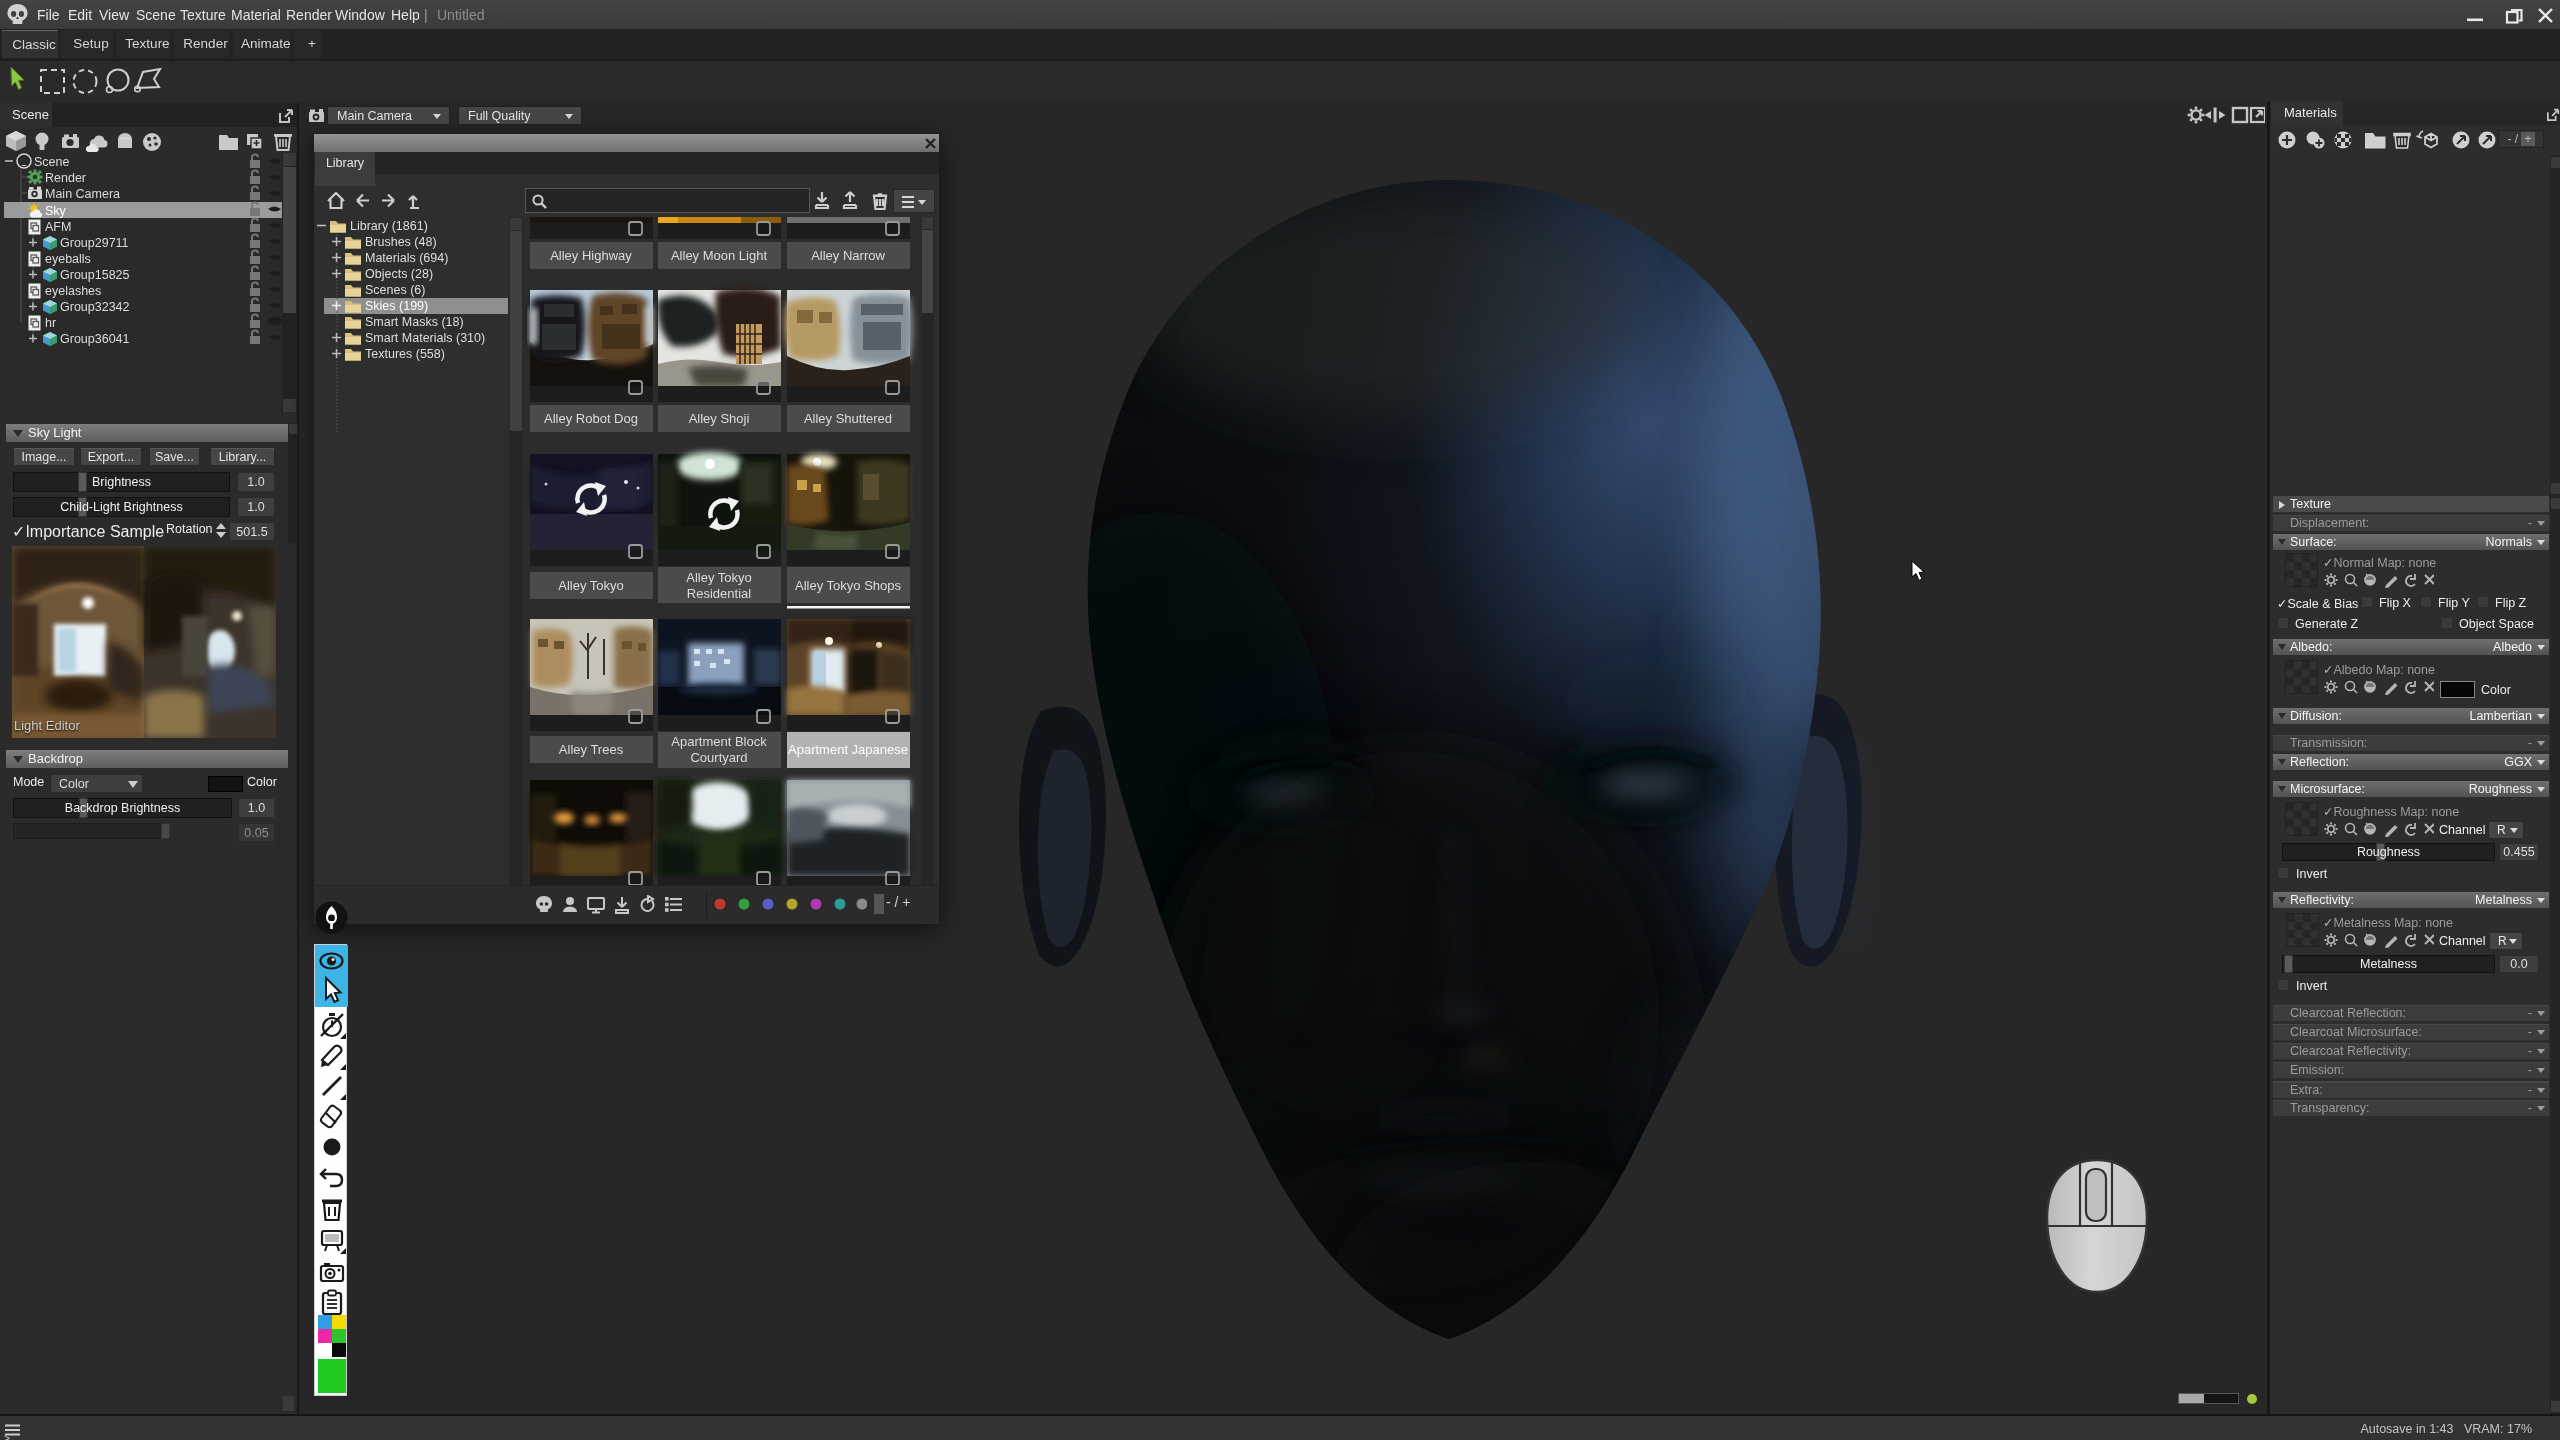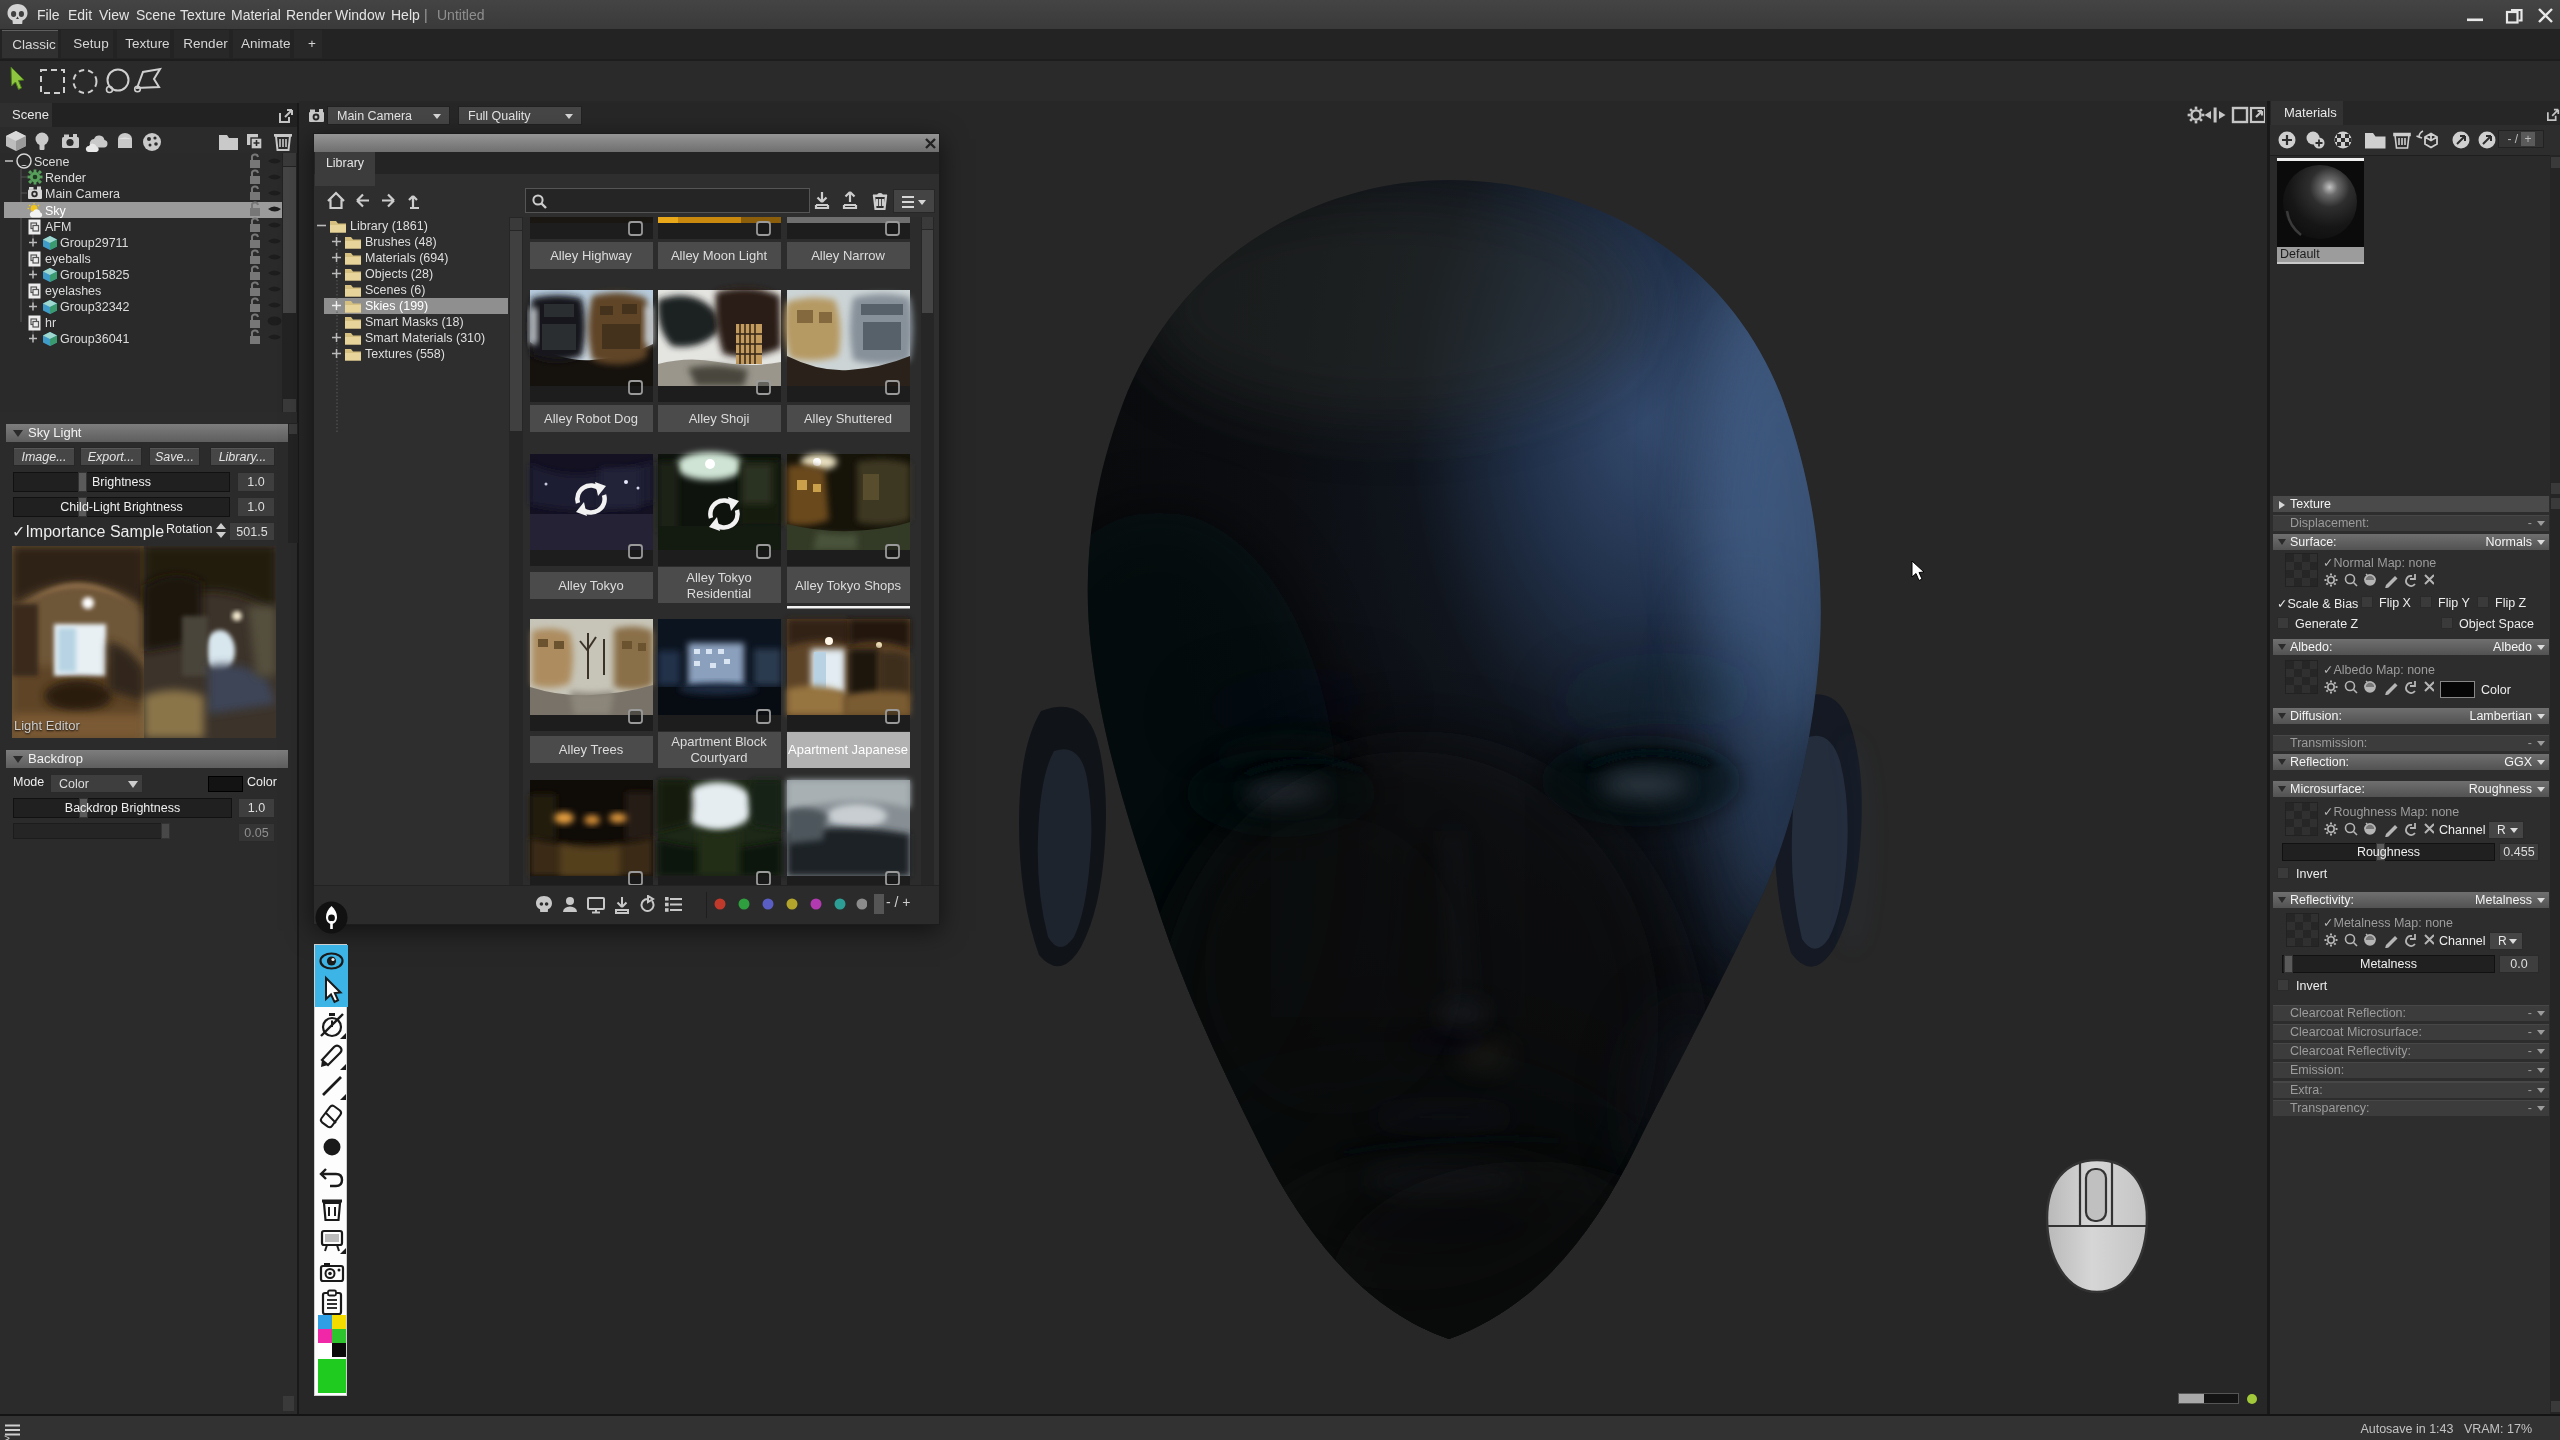--- a/index.html
+++ b/index.html
@@ -15,21 +15,21 @@
 .wtab { position:absolute; top:1px; height:28px; background:#282828; color:#d6d6d6;
   font-size:13.5px; text-align:center; line-height:28px;padding-left:8px; }
 .wtab.active { background:#313131; border-top:1px solid #5f5f5f; }
 #toolrow { left:0; top:59px; width:2560px; height:44px; background:#2a2a2a; border-top:2px solid #1d1d1d;}
 
 .phead { position:absolute; left:6px; width:282px; height:18px;
   background:linear-gradient(#7d7d7d,#5e5e5e); color:#f2f2f2; font-size:13px; line-height:18px; }
 .phead .tri { display:inline-block; width:0; height:0; border-left:5px solid transparent;
   border-right:5px solid transparent; border-top:7px solid #2b2b2b; margin:0 5px 0 7px; }
 .btn { position:absolute; background:#464646; border:1px solid #272727; box-shadow:inset 0 1px 0 #575757;
-  color:#e2e2e2; font-size:12.5px; text-align:center;font-style:italic; }
+  color:#e2e2e2; font-size:12.5px; text-align:center; }
 .slider { position:absolute; background:#202020; border:1px solid #111; }
 .slider .lab { position:absolute; width:100%; text-align:center; color:#f0f0f0; font-size:12.5px; top:2px;}
 .slider .hnd { position:absolute; top:-1px; width:9px; height:20px; background:#5a5a5a; border:1px solid #333;}
 .vbox { position:absolute; background:#3e3e3e; border:1px solid #2a2a2a; color:#dedede;
   font-size:12.5px; text-align:center; }
 .sh { position:absolute; left:3px; width:276px; height:16px; background:linear-gradient(#6f6f6f,#525252);
   color:#f4f4f4; font-size:12.5px; line-height:16px; }
 .sh .l { margin-left:17px; } .sh .tri { position:absolute; left:5px; top:5px; width:0; height:0;
   border-left:4.5px solid transparent; border-right:4.5px solid transparent; border-top:6px solid #2a2a2a; }
 .sh .r { position:absolute; right:17px; } .sh .rtri { position:absolute; right:4px; top:6px; width:0; height:0;
@@ -1049,40 +1049,20 @@
         <path d="M152 8 l6 -3.5 l6 3.5 l0 7 l-6 3.5 l-6 -3.5 Z M158 4.5 v7 M152 8 l6 3.5 l6 -3.5" fill="none" stroke="#cfcfcf" stroke-width="1.8"></path>
         <path d="M150 2 a7 7 0 0 0 -4 6 l-2.5 -1 M146 8 l3 1" fill="none" stroke="#cfcfcf" stroke-width="1.6"></path>
         <circle cx="188" cy="11" r="8.5"></circle>
           <path d="M184 15 L192 7 M192 7 v5 M192 7 h-5" stroke="#2d2d2d" stroke-width="2"></path>
         <circle cx="214" cy="11" r="8.5"></circle>
           <path d="M210 15 L218 7 M218 7 v5 M218 7 h-5" stroke="#2d2d2d" stroke-width="2" transform="rotate(0 214 11)"></path>
       </g>
     </svg>
     <div class="abs" style="left:228px;top:29px;width:46px;height:18px;background:#343434;border:1px solid #222;color:#bbb;font-size:12px;text-align:center;line-height:17px">- / <span style="background:#5a5a5a;padding:0 3px">+</span></div>
 
-    <div class="abs" style="left:0;top:54px;width:280px;height:341px;background:#2a2a2a;border-top:1px solid #1e1e1e">
-      <div class="abs" style="left:7px;top:2px;width:87px;height:3px;background:#f0f0f0"></div>
-      <div class="abs" style="left:7px;top:5px;width:87px;height:86px;background:#0b0b0b">
-        <svg width="87" height="86">
-            <defs>
-              <radialGradient id="msp" cx="0.63" cy="0.3" r="0.9">
-          <stop offset="0" stop-color="#c4c4c4"></stop>
-                <stop offset="0.12" stop-color="#6a6a6a"></stop>
-                <stop offset="0.3" stop-color="#2e2e2e"></stop>
-                <stop offset="0.6" stop-color="#161616"></stop>
-                <stop offset="1" stop-color="#0a0a0a"></stop>
-              </radialGradient>
-            </defs>
-          <circle cx="43" cy="41" r="37" fill="url(#msp)"></circle>
-          <path d="M10 50 a37 37 0 0 0 14 24" stroke="#3a3a3a" stroke-width="2.5" fill="none"></path>
-        </svg>
-      </div>
-      <div class="abs" style="left:7px;top:91px;width:87px;height:15px;background:#9c9c9c;color:#1c1c1c;font-size:12.5px;line-height:15px;text-indent:3px">Default</div>
-      <div class="abs" style="left:7px;top:106px;width:87px;height:2px;background:#c9c9c9"></div>
-    </div>
 
     <div class="abs" style="left:280px;top:54px;width:11px;height:341px;background:#252525">
       <div class="abs" style="left:1px;top:2px;width:9px;height:11px;background:#3a3a3a"></div>
       <div class="abs" style="left:1px;top:328px;width:9px;height:11px;background:#3a3a3a"></div>
     </div>
 
     <div class="abs" id="props" style="left:0;top:395px;width:280px;height:918px;background:#2d2d2d;color:#e8e8e8;font-size:12.5px">
       <div class="sh" style="top:0;background:#4a4a4a"><span class="abs" style="left:6px;top:5px;width:0;height:0;border-top:4.5px solid transparent;border-bottom:4.5px solid transparent;border-left:6px solid #d8d8d8"></span><span class="l">Texture</span></div>
       <div class="sc" style="top:19px">Displacement:<span class="r">-</span><span class="rtri"></span></div>
       <div class="sh" style="top:38px"><span class="tri"></span><span class="l">Surface:</span><span class="r">Normals</span><span class="rtri"></span></div>

